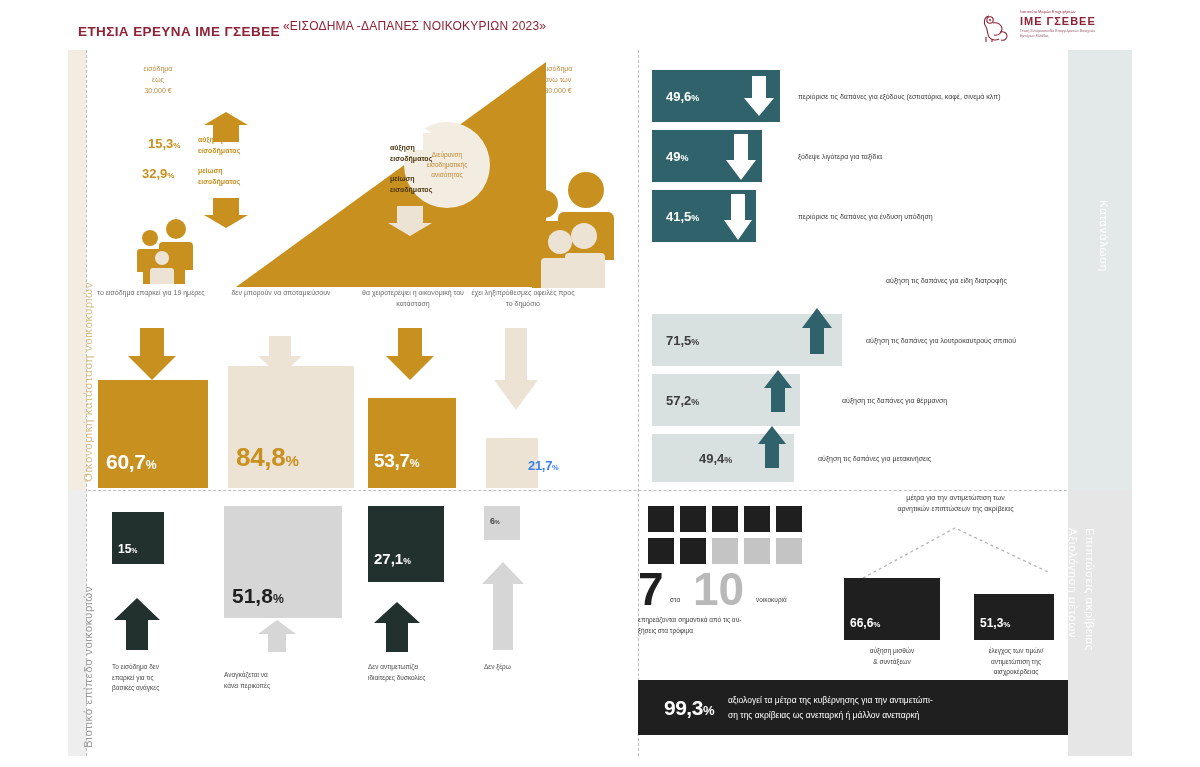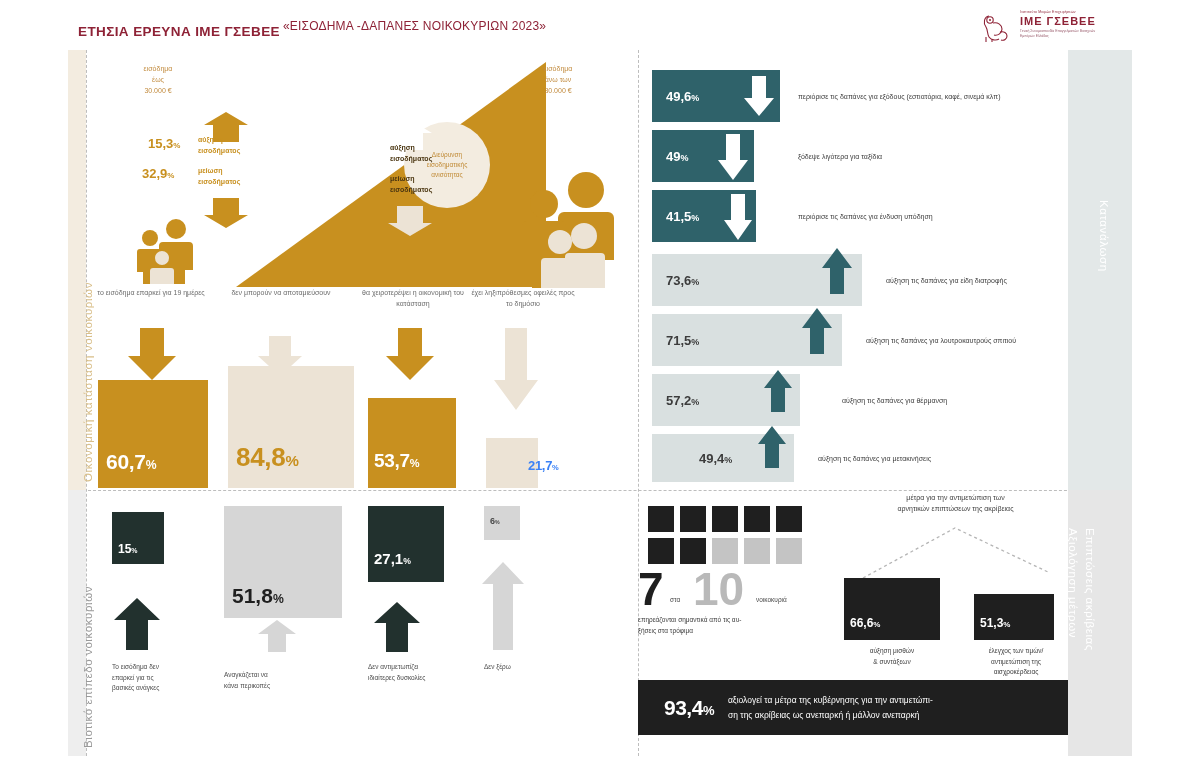--- a/index.html
+++ b/index.html
@@ -307,48 +307,40 @@
       <div class="cbar" style="left:14px; top:20px;  width:128px; height:52px; background:#2f626a;">
         <div class="pv" style="color:#fff;"><span>49,6</span><span class="u">%</span></div>
         <div style="position:absolute; right:6px; top:6px;">
           <svg width="30" height="40" viewBox="0 0 30 40">
               <polygon points="15,40 30,22 22,22 22,0 8,0 8,22 0,22" fill="#ffffff"></polygon>
             </svg>
         </div>
       </div>
       <div class="ctext" style="left:160px; top:43px;">περιόρισε τις δαπάνες για εξόδους (εστιατόρια, καφέ, σινεμά κλπ)</div>
 
-      <div class="cbar" style="left:14px; top:80px;  width:102px; height:52px; background:#2f626a;">
+      <div class="cbar" style="left:14px; top:80px;  width:110px; height:52px; background:#2f626a;">
         <div class="pv" style="color:#fff;"><span>49</span><span class="u">%</span></div>
         <div style="position:absolute; right:6px; top:4px;">
           <svg width="30" height="46" viewBox="0 0 30 46">
               <polygon points="15,46 30,26 22,26 22,0 8,0 8,26 0,26" fill="#ffffff"></polygon>
             </svg>
         </div>
       </div>
       <div class="ctext" style="left:160px; top:103px;">ξόδεψε λιγότερα για ταξίδια</div>
 
       <div class="cbar" style="left:14px; top:140px; width:104px; height:52px; background:#2f626a;">
         <div class="pv" style="color:#fff;"><span>41,5</span><span class="u">%</span></div>
         <div style="position:absolute; right:4px; top:4px;">
           <svg width="28" height="46" viewBox="0 0 28 46">
               <polygon points="14,46 28,26 21,26 21,0 7,0 7,26 0,26" fill="#ffffff"></polygon>
             </svg>
         </div>
       </div>
       <div class="ctext" style="left:160px; top:163px;">περιόρισε τις δαπάνες για ένδυση υπόδηση</div>
 
-      <div class="cbar" style="left:14px; top:204px; width:210px; height:52px; background:#d9e0e0;">
-        <div class="pv" style="color:#3c3c3c;"><span>73,6</span><span class="u">%</span></div>
-        <div style="position:absolute; right:10px; top:-6px;">
-          <svg width="30" height="46" viewBox="0 0 30 46">
-              <polygon points="15,0 30,20 22,20 22,46 8,46 8,20 0,20" fill="#2f626a"></polygon>
-            </svg>
-        </div>
-      </div>
       <div class="ctext" style="left:248px; top:227px;">αύξηση τις δαπάνες για είδη διατροφής</div>
 
       <div class="cbar" style="left:14px; top:264px; width:190px; height:52px; background:#d9e0e0;">
         <div class="pv" style="color:#3c3c3c;"><span>71,5</span><span class="u">%</span></div>
         <div style="position:absolute; right:10px; top:-6px;">
           <svg width="30" height="46" viewBox="0 0 30 46">
               <polygon points="15,0 30,20 22,20 22,46 8,46 8,20 0,20" fill="#2f626a"></polygon>
             </svg>
         </div>
       </div>
@@ -467,21 +459,21 @@
       <div class="mbox" style="left:336px; top:104px; width:80px; height:46px; background:#1f1f1f;"></div>
       <div class="mboxval" style="left:342px; top:126px;">
         <span>51,3</span><span class="u">%</span>
       </div>
       <div class="mlbl" style="left:330px; top:156px; width:96px; white-space:pre;">έλεγχος των τιμών/
 αντιμετώπιση της
 αισχροκέρδειας</div>
 
       <div id="banner">
         <div class="bv">
-          <span>93,4</span><span class="u">%</span>
+          <span>99,3</span><span class="u">%</span>
         </div>
         <div class="bt" style="white-space:pre;">αξιολογεί τα μέτρα της κυβέρνησης για την αντιμετώπι-
 ση της ακρίβειας ως ανεπαρκή ή μάλλον ανεπαρκή</div>
       </div>
     </div>
 
   </div>
 </div>
 
 </body></html>

